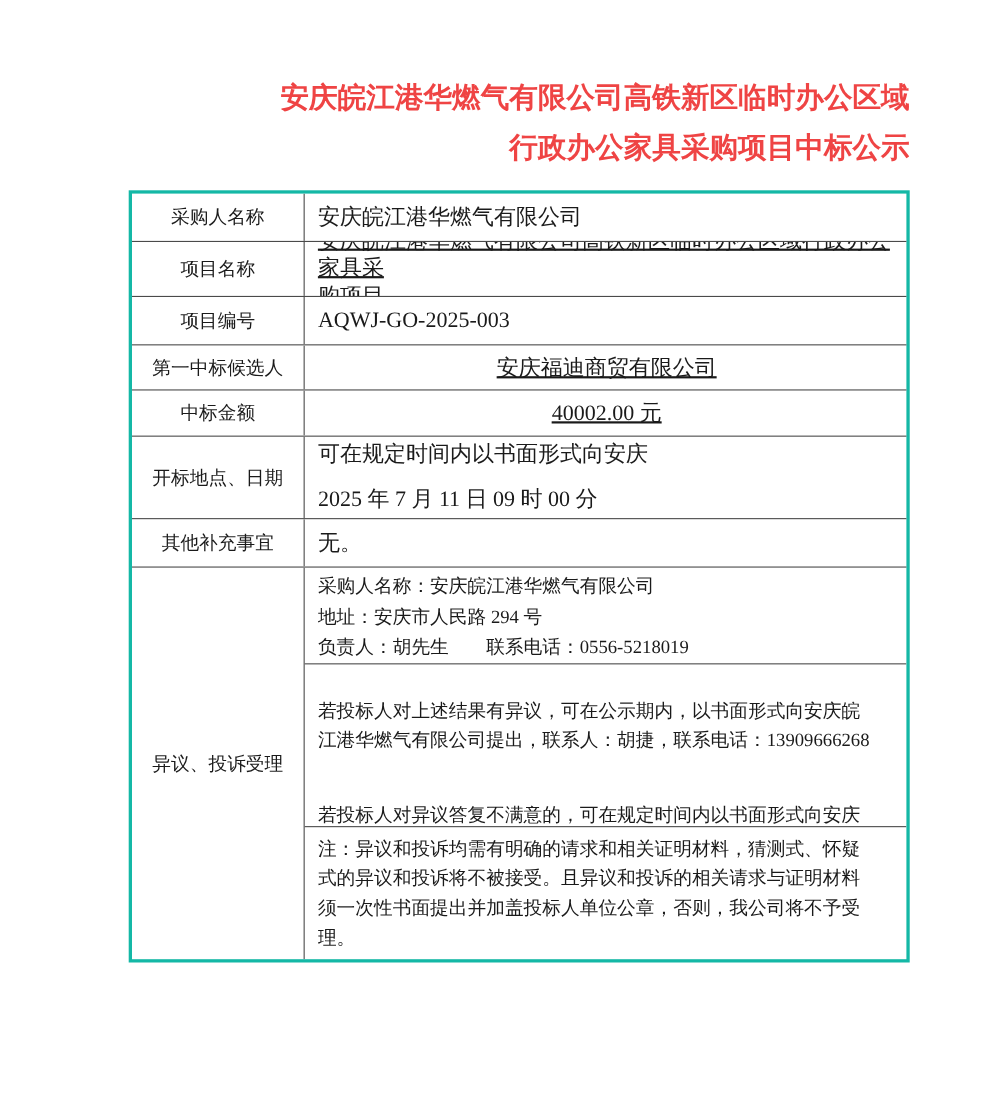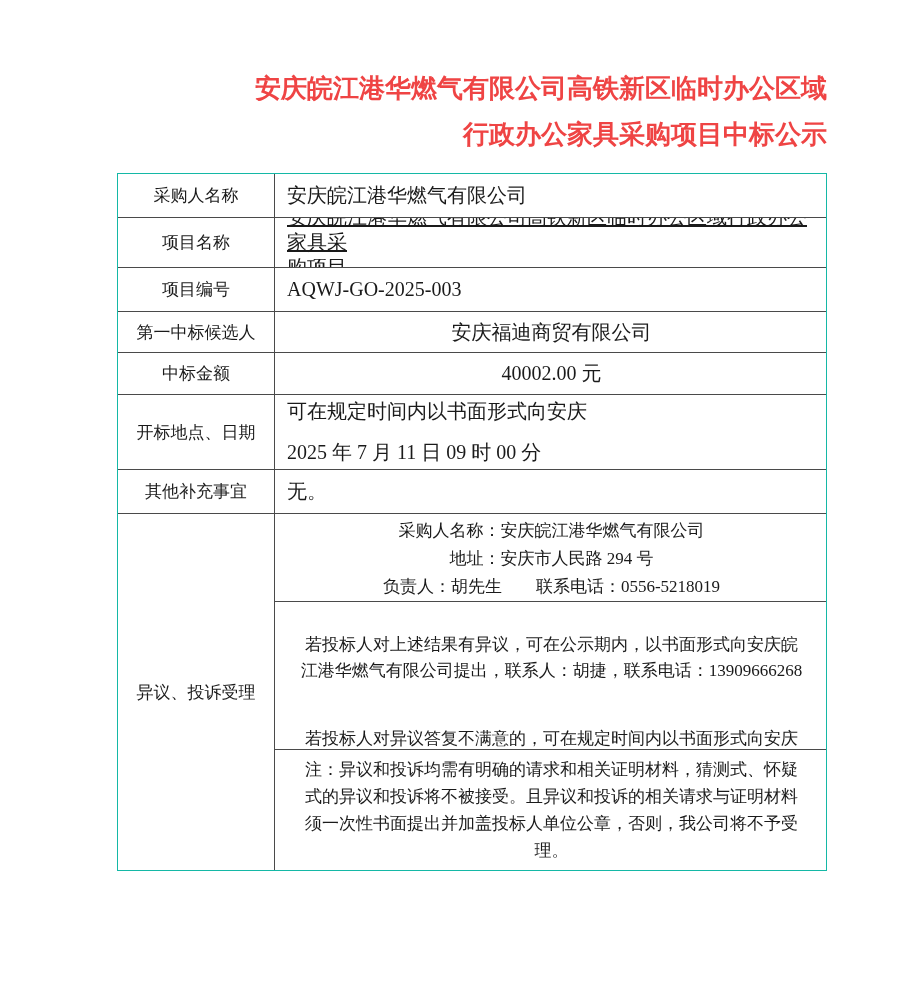--- a/index.html
+++ b/index.html
@@ -21,21 +21,21 @@
     font-size: 26px;
     font-weight: bold;
     line-height: 46px;
     color: #ef4444;
   }
   .doc-table {
     position: absolute;
     left: 117px;
     top: 173px;
     width: 710px;
-    border: 1px solid #14b8a6;
+    border: 3px solid #14b8a6;
     background: #fff;
   }
   .trow {
     display: flex;
     border-bottom: 1px solid #4a4a4a;
     overflow: hidden;
   }
   .trow:last-child { border-bottom: none; }
   .tlabel {
     width: 157px;
@@ -51,31 +51,30 @@
   .tvalue {
     flex: 1;
     font-size: 20px;
     display: flex;
     flex-direction: column;
     justify-content: center;
     padding: 3px 10px 3px 12px;
     white-space: pre-line;
     overflow: hidden;
   }
-  .tvalue.center { text-align: center; }
+  .tvalue.center { text-align: center; text-decoration: underline; }
   .tvalue.twolines { line-height: 25px; text-decoration: underline; }
   .tvalue.datecell { gap: 18px; line-height: 23px; }
   .stack { flex: 1; display: flex; flex-direction: column; }
   .sub {
     border-bottom: 1px solid #4a4a4a;
     font-size: 17px;
     padding: 4px 10px 2px 12px;
     white-space: pre-line;
     overflow: hidden;
-    text-align: center;
   }
   .sub:last-child { border-bottom: none; }
   .sub-contact { height: 88px; line-height: 28px; display: flex; flex-direction: column; justify-content: center; }
   .sub-process { height: 148px; line-height: 26px; }
   .sub-process .para2 { margin-top: 16px; }
   .sub-note { height: 120px; line-height: 27px; padding-top: 6px; }
 </style>
 </head>
 <body>
 

